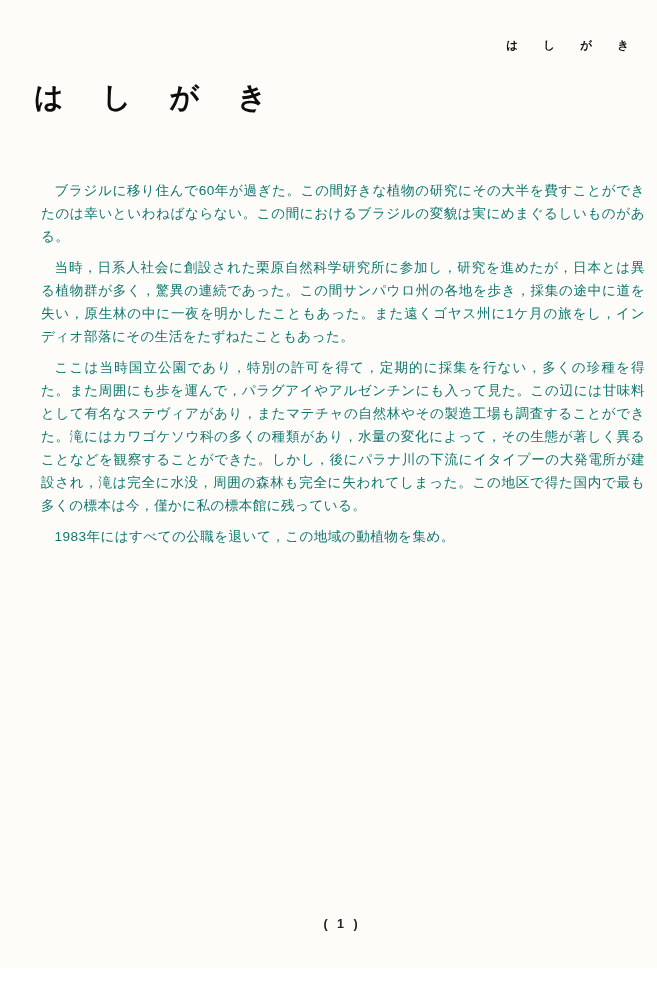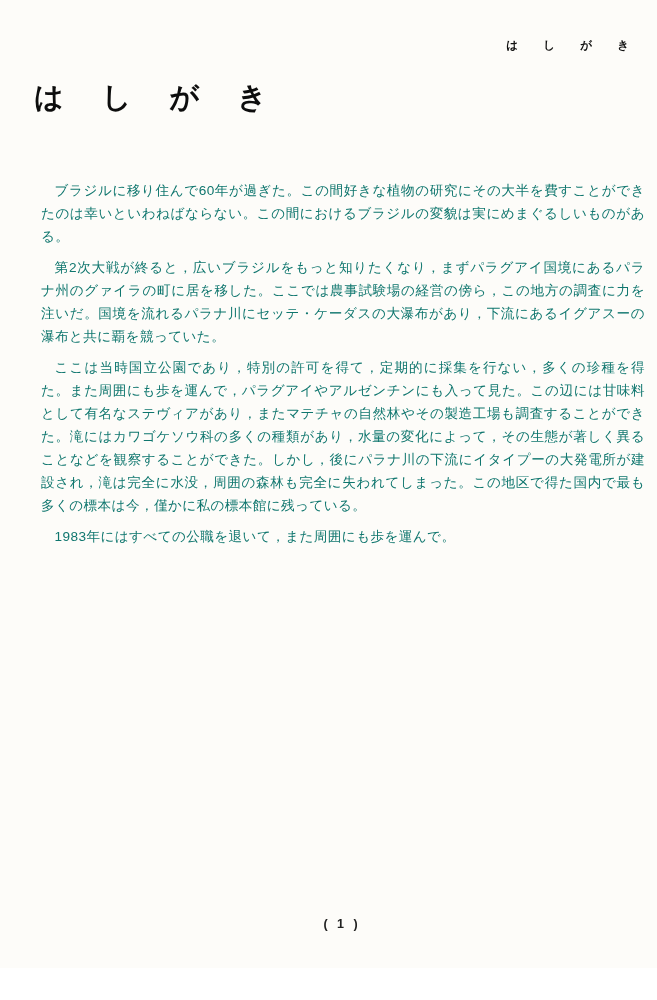--- a/index.html
+++ b/index.html
@@ -70,20 +70,20 @@
 <body>
 
 <div class="page">
 
   <div class="running-header">は し が き</div>
 
   <h1 class="page-title">は し が き</h1>
 
   <div class="preface-body">
     <p>ブラジルに移り住んで60年が過ぎた。この間好きな植物の研究にその大半を費すことができたのは幸いといわねばならない。この間におけるブラジルの変貌は実にめまぐるしいものがある。</p>
-    <p>第2次大戦が終ると，広いブラジルをもっと知りたくなり，まずパラグアイ国境にあるパラナ州のグァイラの町に居を移した。ここでは農事試験場の経営の傍ら，この地方の調査に力を注いだ。国境を流れるパラナ川にセッテ・ケーダスの大瀑布があり，下流にあるイグアスーの瀑布と共に覇を競っていた。</p>
+    <p>当時，日系人社会に創設された栗原自然科学研究所に参加し，研究を進めたが，日本とは異る植物群が多く，驚異の連続であった。この間サンパウロ州の各地を歩き，採集の途中に道を失い，原生林の中に一夜を明かしたこともあった。また遠くゴヤス州に1ケ月の旅をし，インディオ部落にその生活をたずねたこともあった。</p>
     <p>ここは当時国立公園であり，特別の許可を得て，定期的に採集を行ない，多くの珍種を得た。また周囲にも歩を運んで，パラグアイやアルゼンチンにも入って見た。この辺には甘味料として有名なステヴィアがあり，またマテチャの自然林やその製造工場も調査することができた。滝にはカワゴケソウ科の多くの種類があり，水量の変化によって，その生態が著しく異ることなどを観察することができた。しかし，後にパラナ川の下流にイタイプーの大発電所が建設され，滝は完全に水没，周囲の森林も完全に失われてしまった。この地区で得た国内で最も多くの標本は今，僅かに私の標本館に残っている。</p>
-    <p>1983年にはすべての公職を退いて，また周囲にも歩を運んで。</p>
+    <p>1983年にはすべての公職を退いて，この地域の動植物を集め。</p>
   </div>
 
   <div class="page-number">( 1 )</div>
 
 </div>
 
 </body></html>

